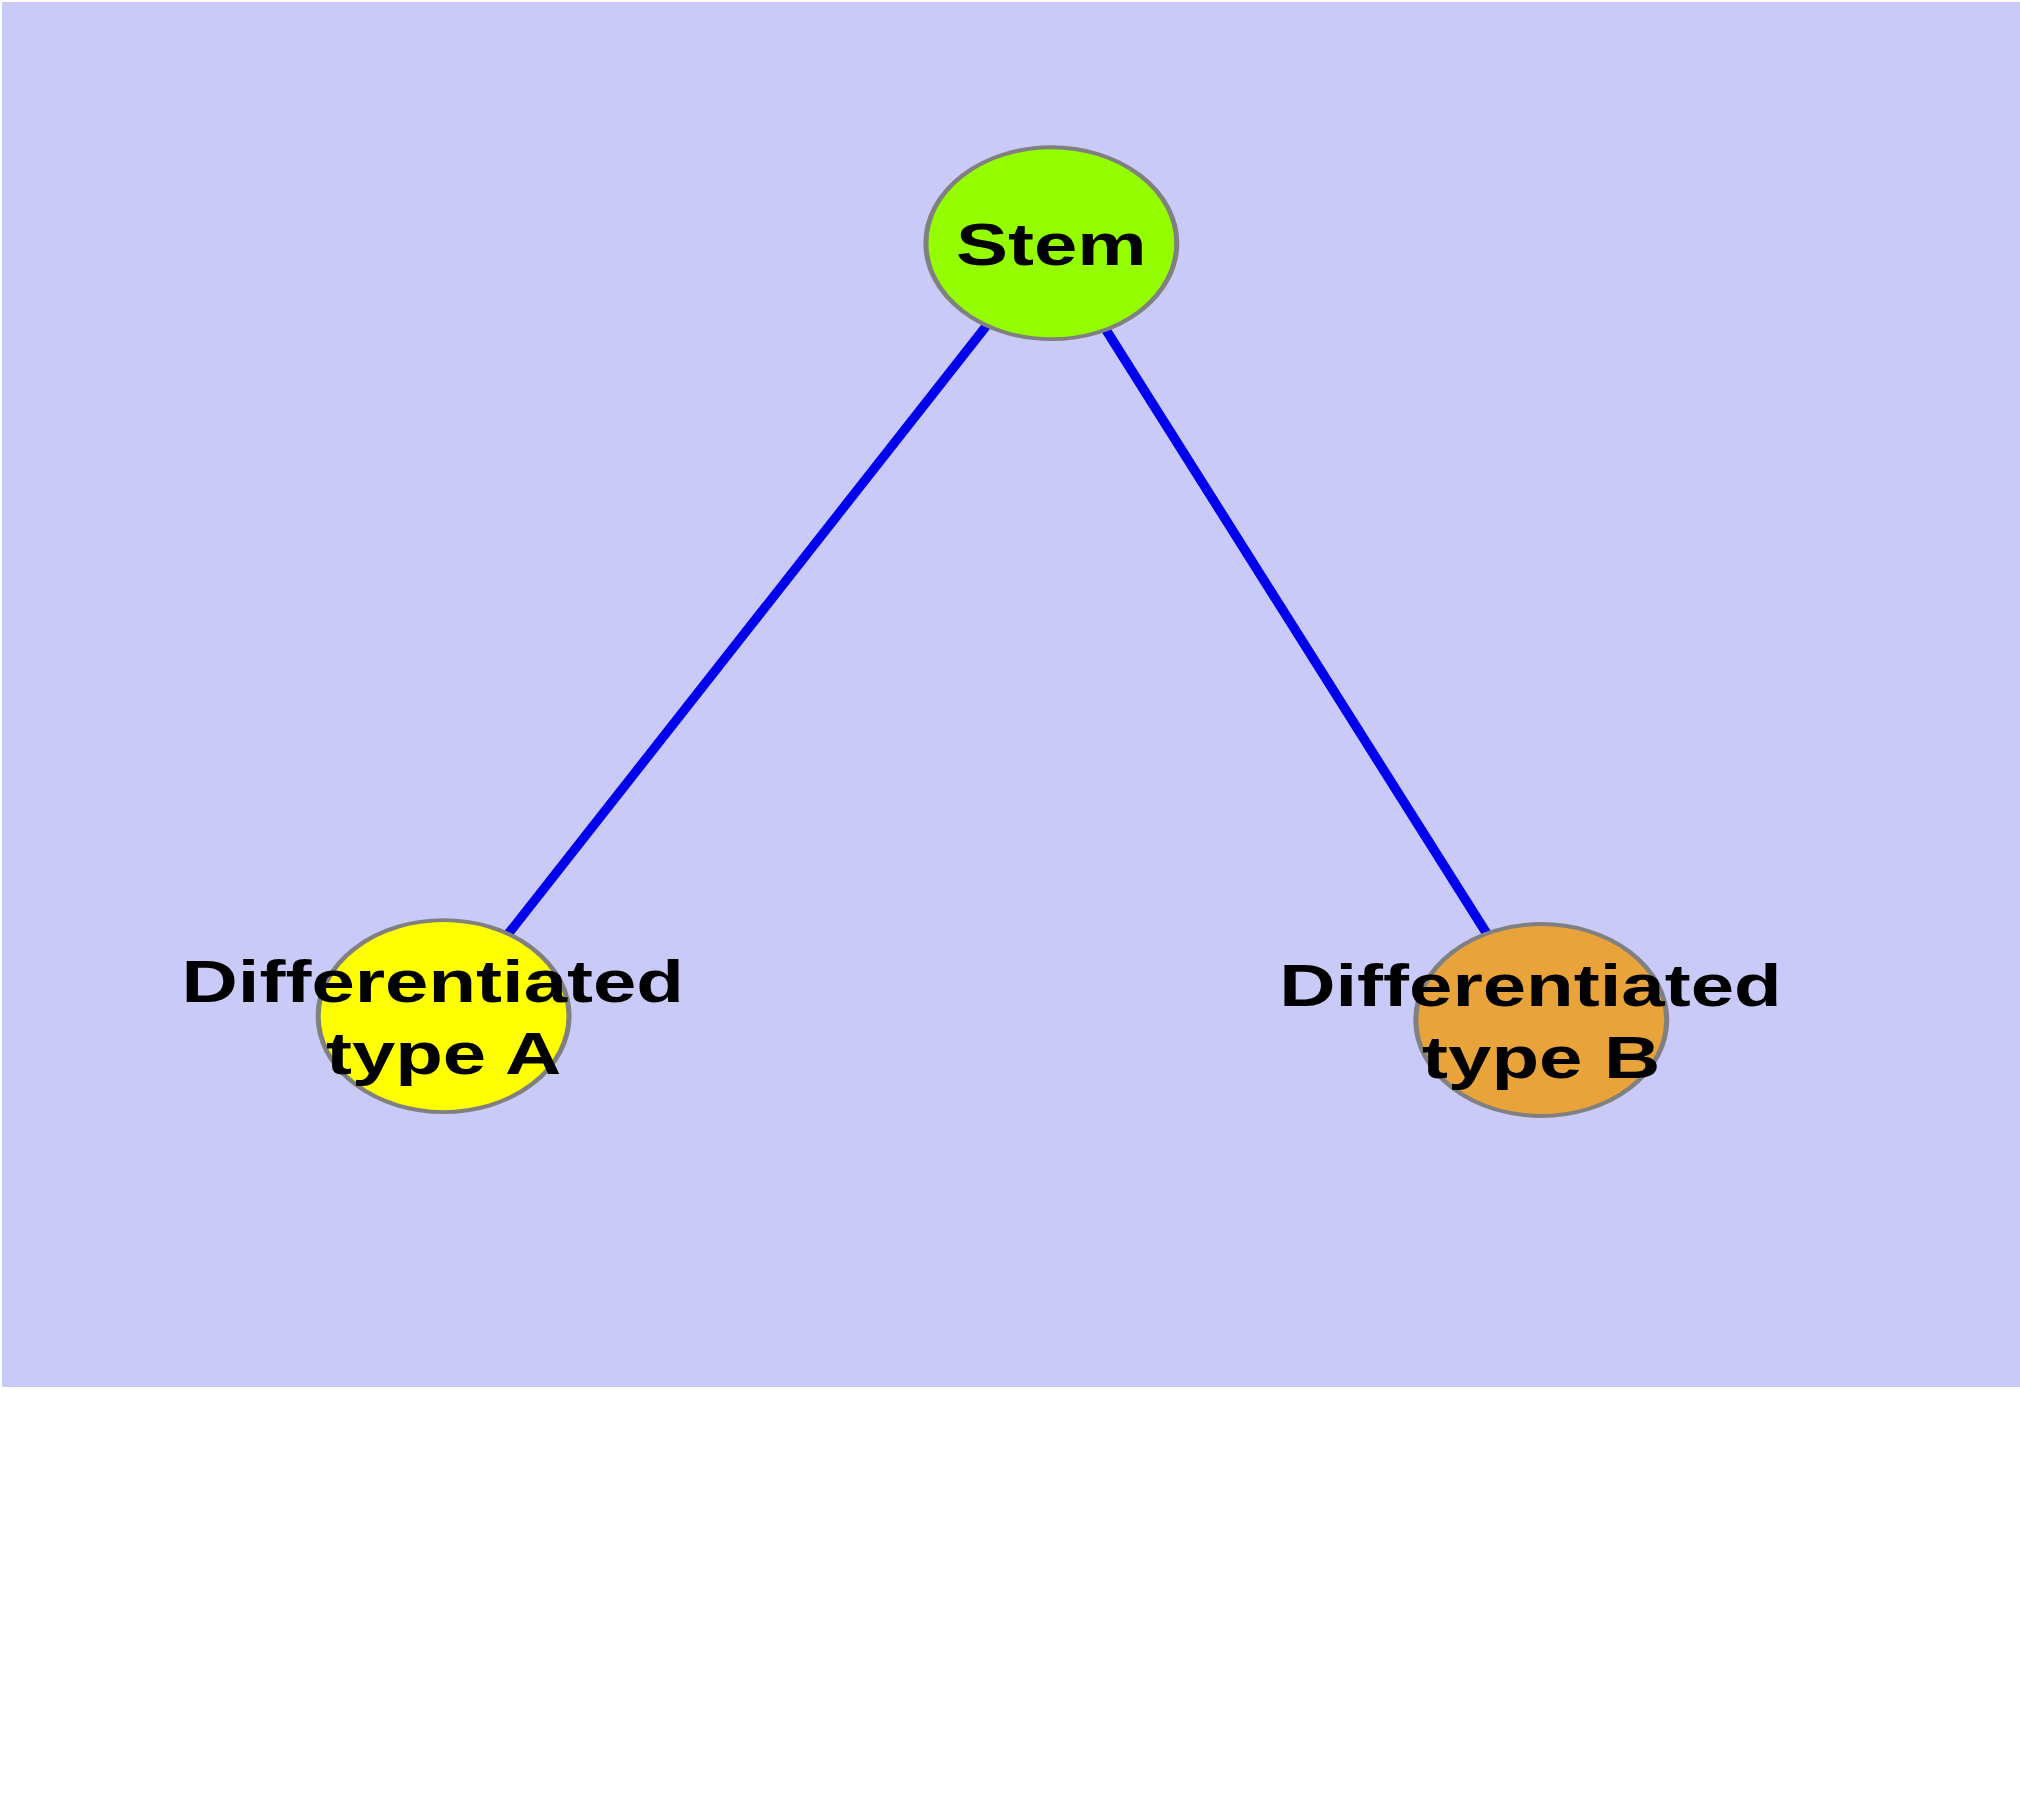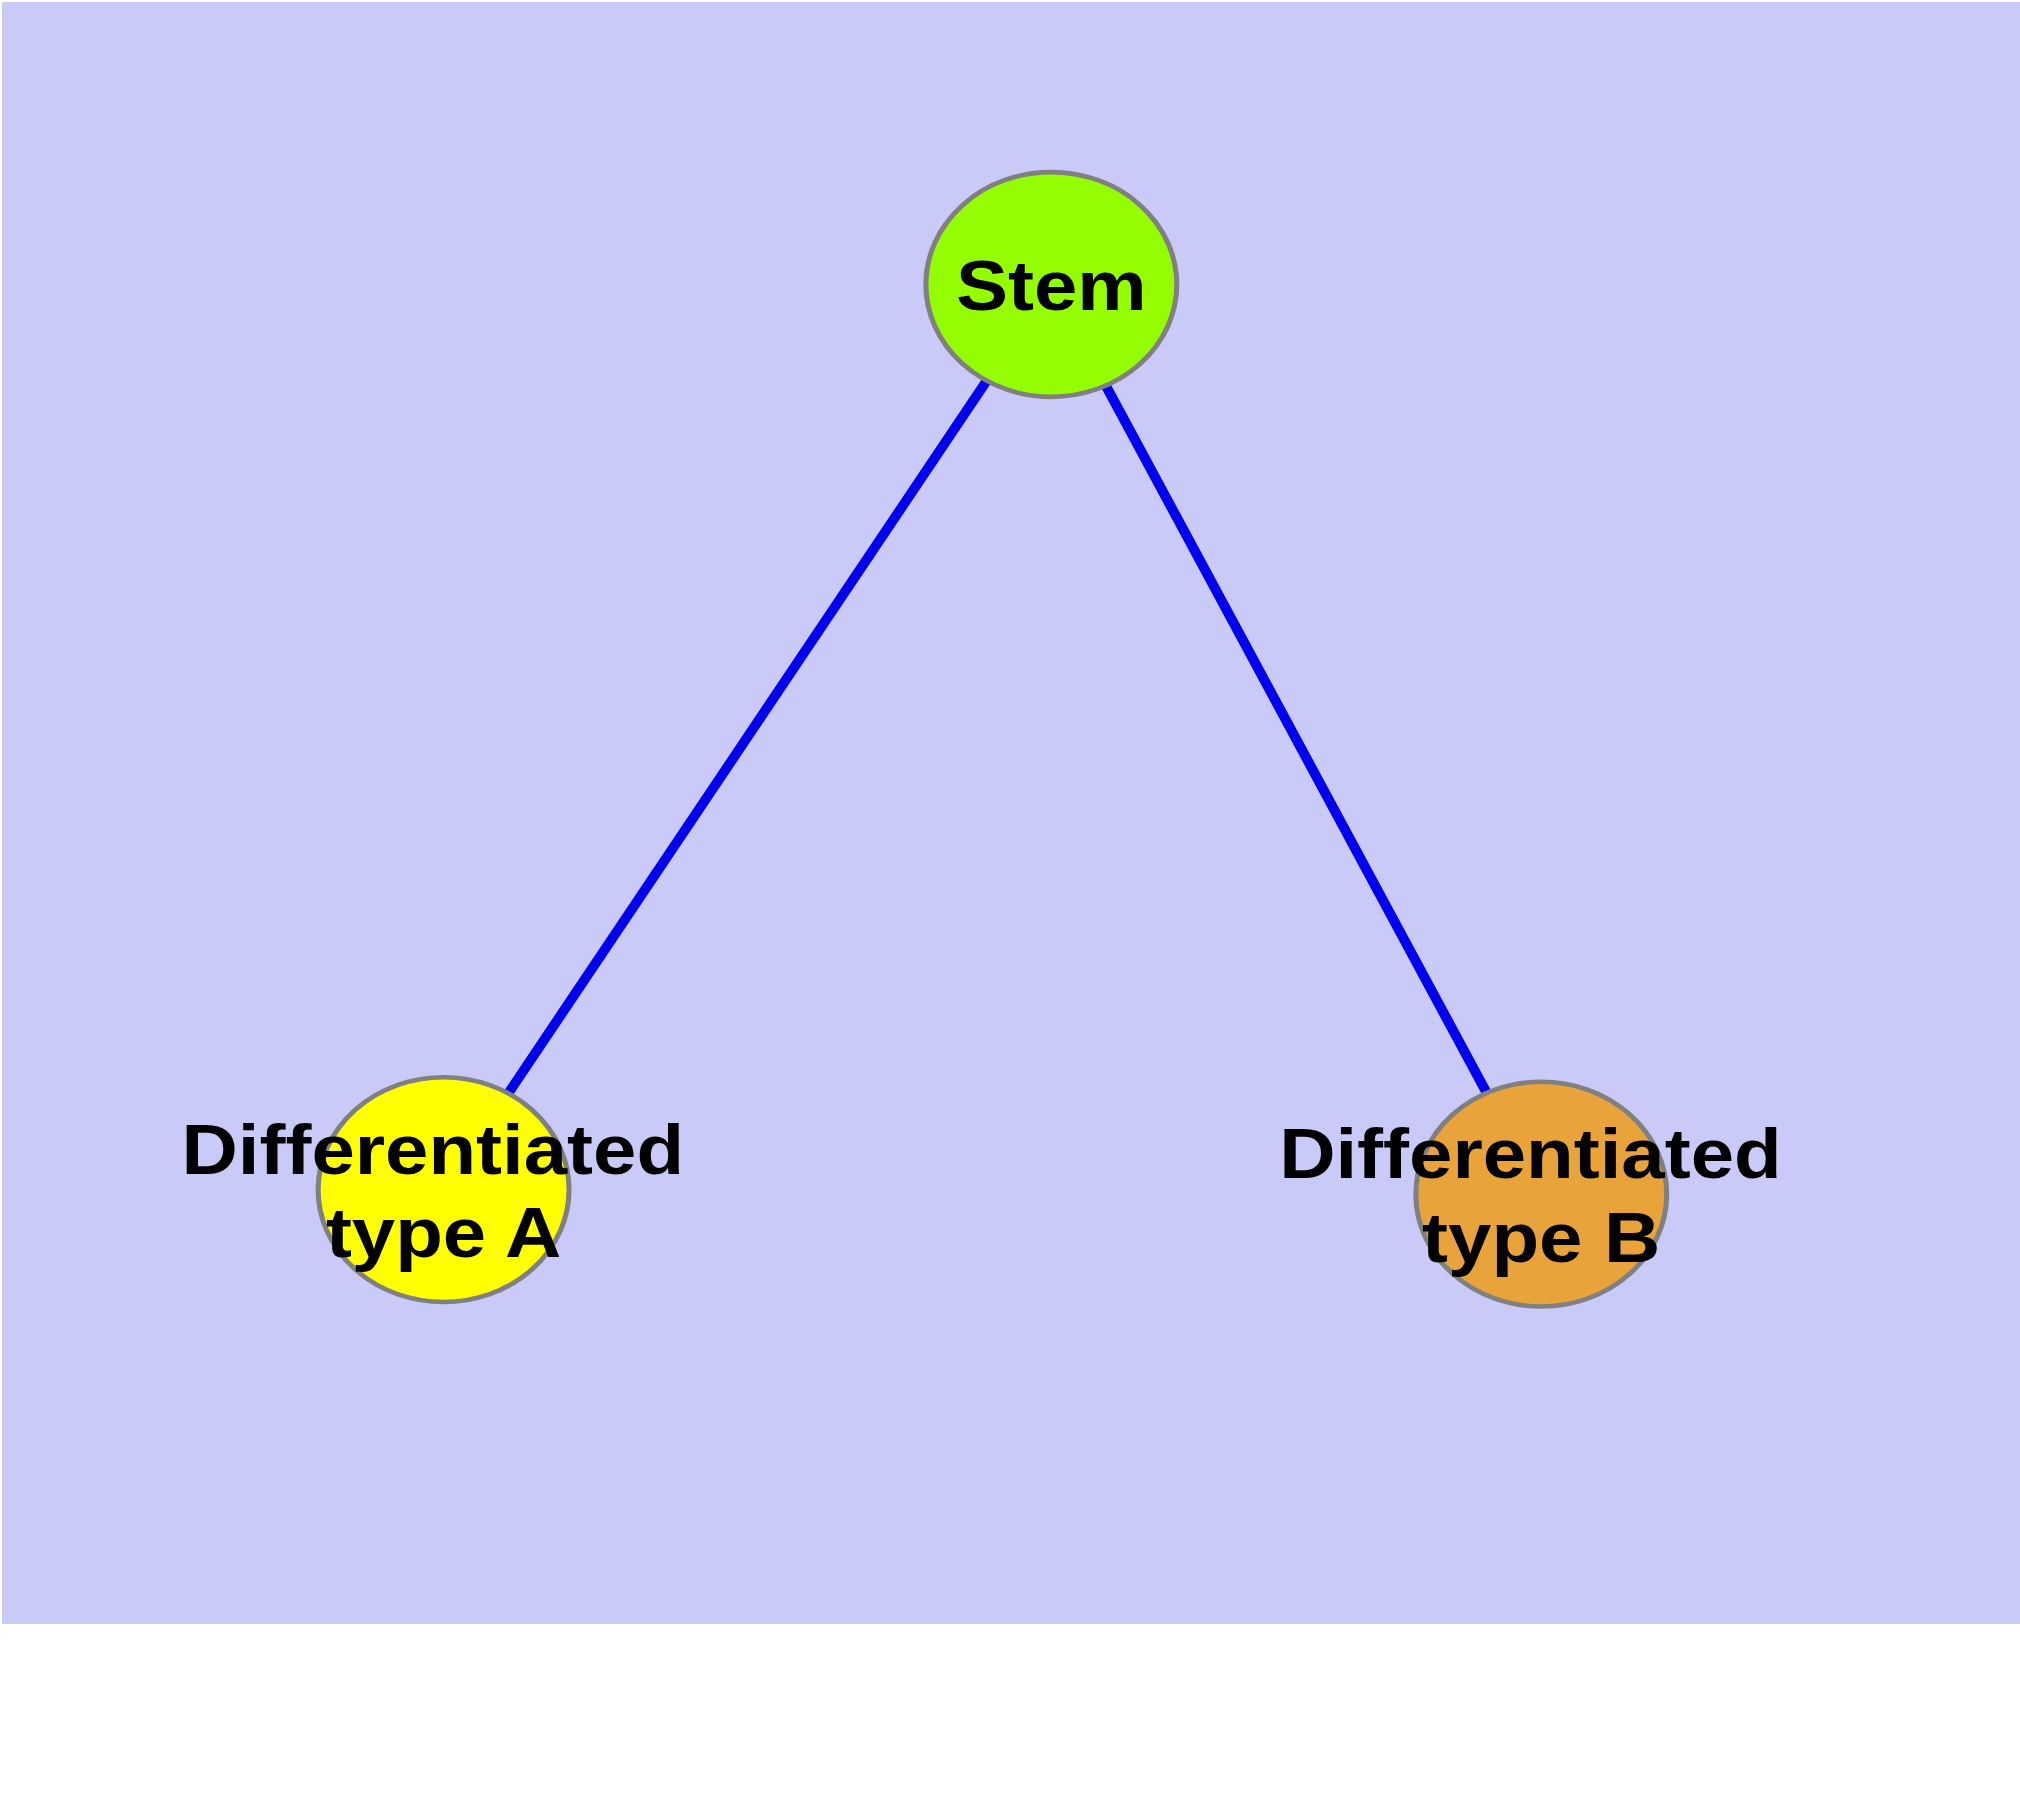--- a/index.html
+++ b/index.html
@@ -13,21 +13,21 @@
     width: 2021px;
     height: 1812px;
     background: #ffffff;
     overflow: hidden;
   }
   .canvas {
     position: absolute;
     left: 1.7px;
     top: 1.7px;
     width: 2019px;
-    height: 1622px;
+    height: 1385px;
   }
   svg { display: block; width: 100%; height: 100%; }
   .edge {
     fill: none;
     stroke-width: 12;
     stroke-linecap: round;
   }
   .node-circle {
     stroke-width: 6;
   }

